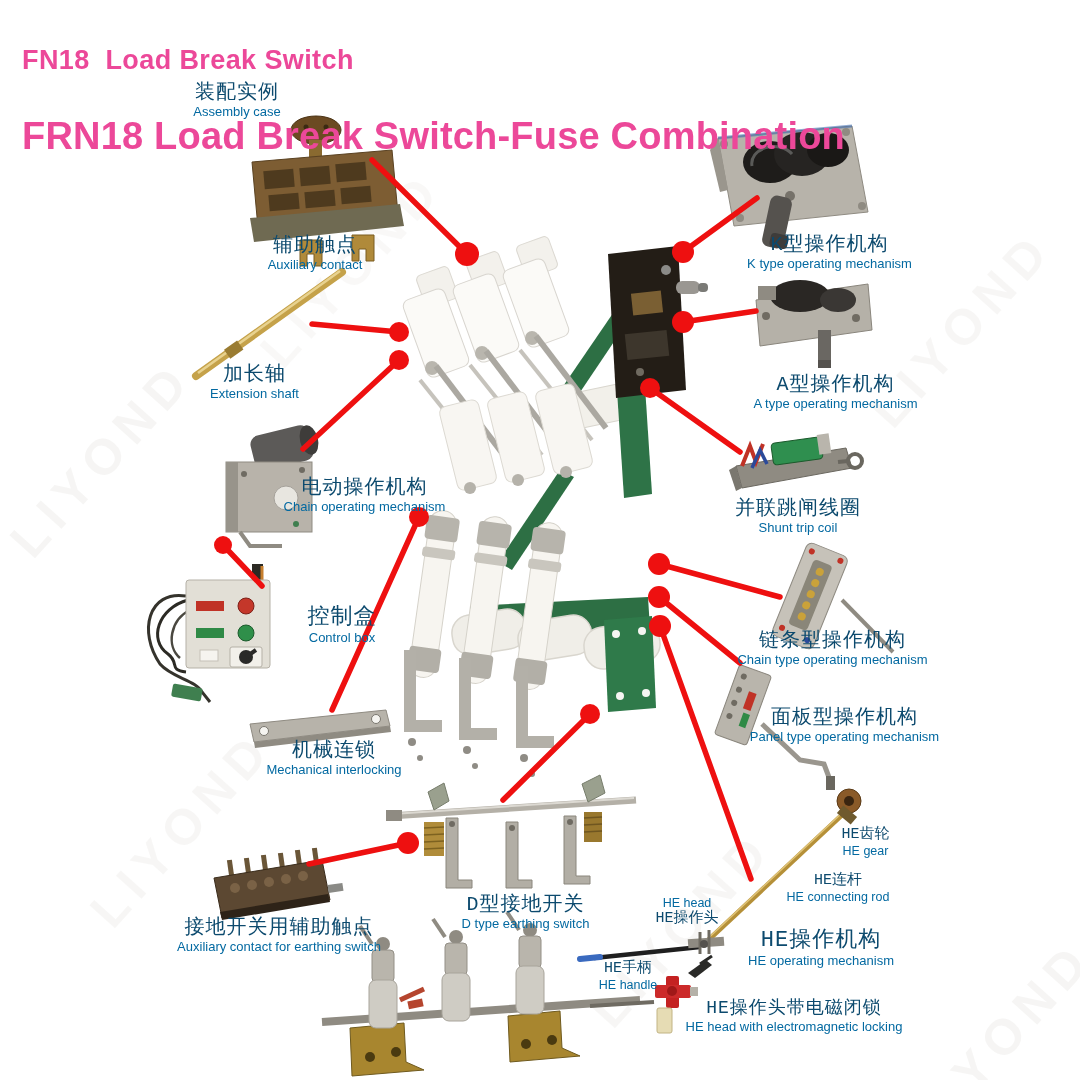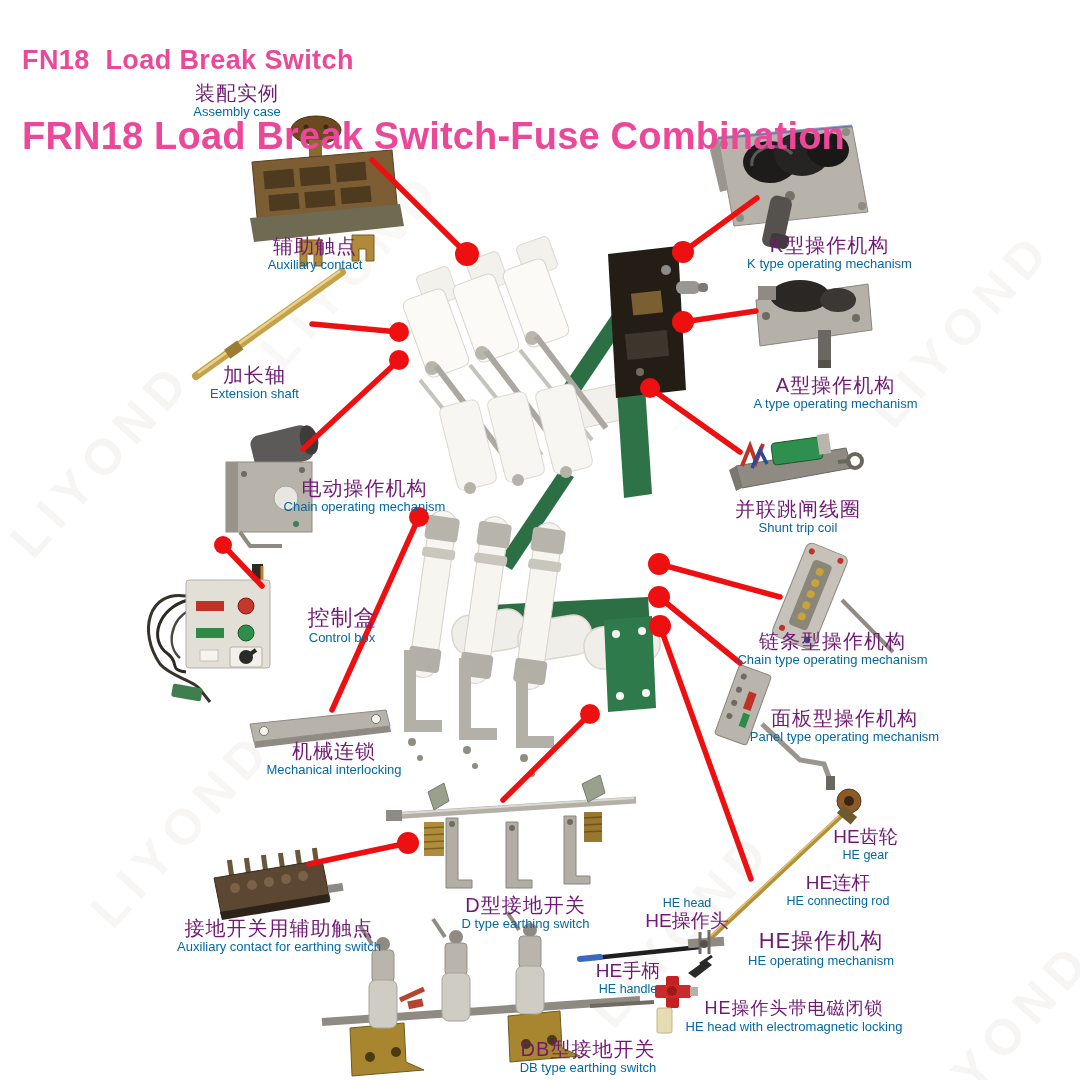--- a/index.html
+++ b/index.html
@@ -3,24 +3,24 @@
 <meta charset="utf-8">
 <style>
   html,body{margin:0;padding:0;background:#ffffff;}
   .canvas{position:relative;width:1080px;height:1080px;background:#ffffff;overflow:hidden;
           font-family:"Liberation Sans",sans-serif;}
   .art{position:absolute;left:0;top:0;}
   .title{position:absolute;left:22px;top:8px;color:#ec4899;font-weight:700;white-space:pre;}
   .title .t1{font-size:27px;letter-spacing:.4px;line-height:1.2;}
   .title .t2{font-size:38px;margin-top:2px;letter-spacing:.2px;line-height:1.2;}
   .lbl{position:absolute;text-align:center;line-height:1.1;}
-  .lbl .zh{display:block;font-family:Liberation Sans, sans-serif;font-size:20px;color:#701a75;letter-spacing:1px;}
+  .lbl .zh{display:block;font-family:Liberation Mono, monospace;font-size:20px;color:#0c4a6e;letter-spacing:1px;}
   .lbl .en{display:block;font-size:13px;color:#0369a1;margin-top:1px;}
   .lbl.left{text-align:center;}
-  .lbl.sm .zh{font-size:19px;letter-spacing:0;}
+  .lbl.sm .zh{font-size:15px;letter-spacing:0;}
   .lbl.sm .en{font-size:12.5px;}
   .lbl.lg .zh{font-size:22px;}
   .wm{position:absolute;color:#b8b2a8;font-weight:700;font-size:50px;letter-spacing:9px;
       transform:rotate(-48deg);pointer-events:none;white-space:nowrap;}
 </style>
 </head>
 <body>
 
 <div class="canvas">
 
@@ -442,24 +442,20 @@
   <div class="lbl" style="left:170px;top:917px;width:218px">
     <span class="zh">接地开关用辅助触点</span>
     <span class="en">Auxiliary contact for earthing switch</span>
   </div>
 
   <div class="lbl" style="left:438px;top:894px;width:175px">
     <span class="zh">D型接地开关</span>
     <span class="en">D type earthing switch</span>
   </div>
 
-  <div class="lbl" style="left:502px;top:1038px;width:172px">
-    <span class="zh">DB型接地开关</span>
-    <span class="en">DB type earthing switch</span>
-  </div>
 
   <div class="lbl" style="left:742px;top:234px;width:175px">
     <span class="zh">K型操作机构</span>
     <span class="en">K type operating mechanism</span>
   </div>
 
   <div class="lbl" style="left:748px;top:374px;width:175px">
     <span class="zh">A型操作机构</span>
     <span class="en">A type operating mechanism</span>
   </div>

